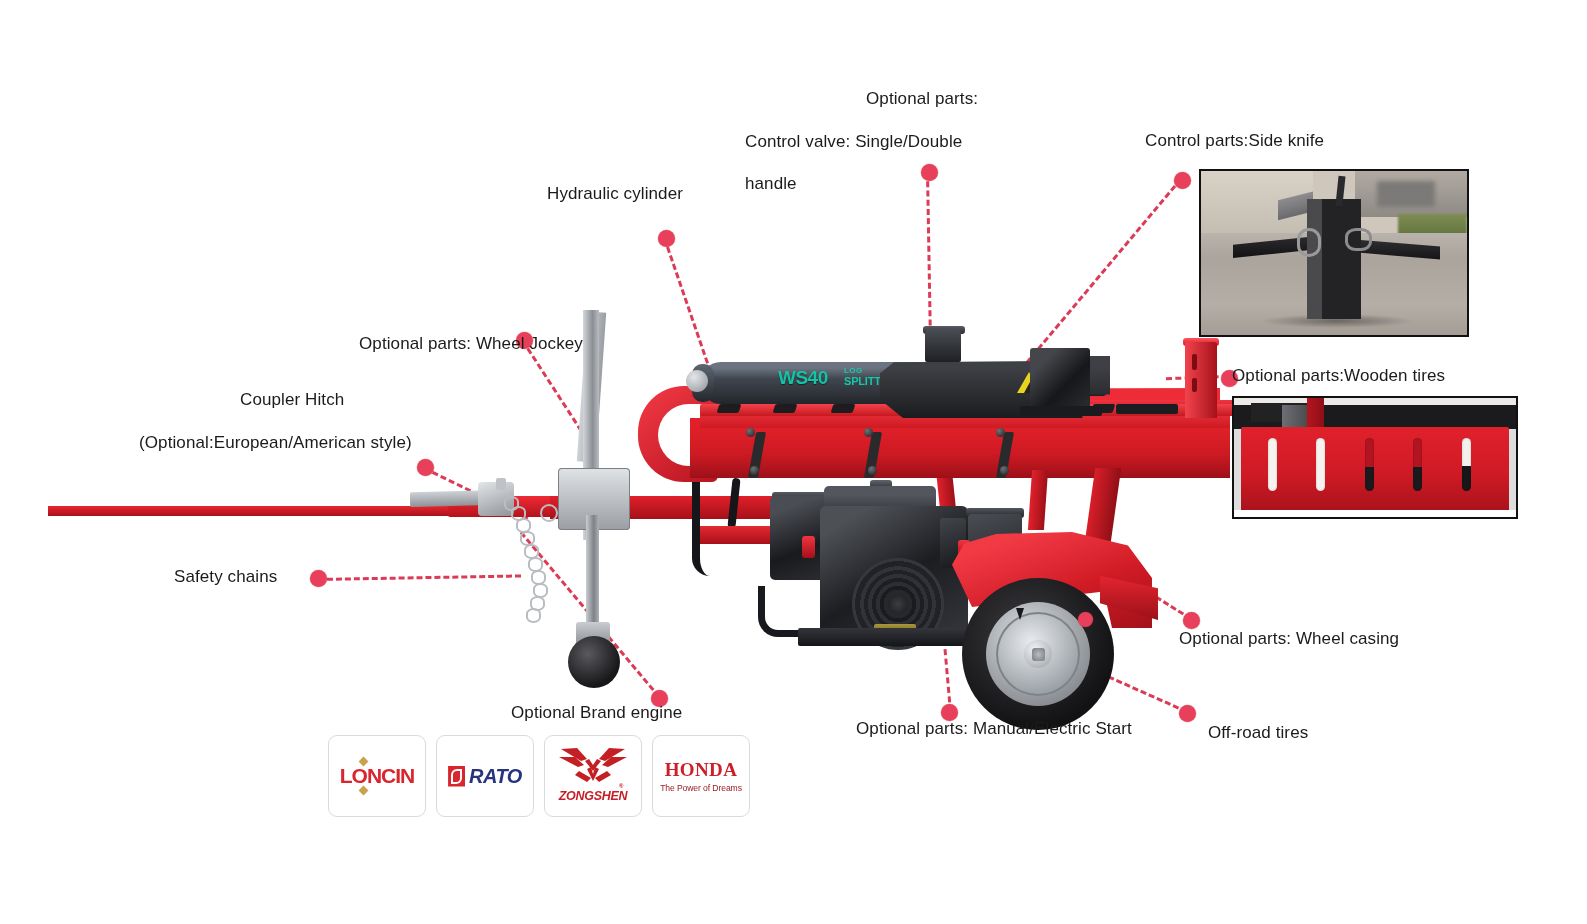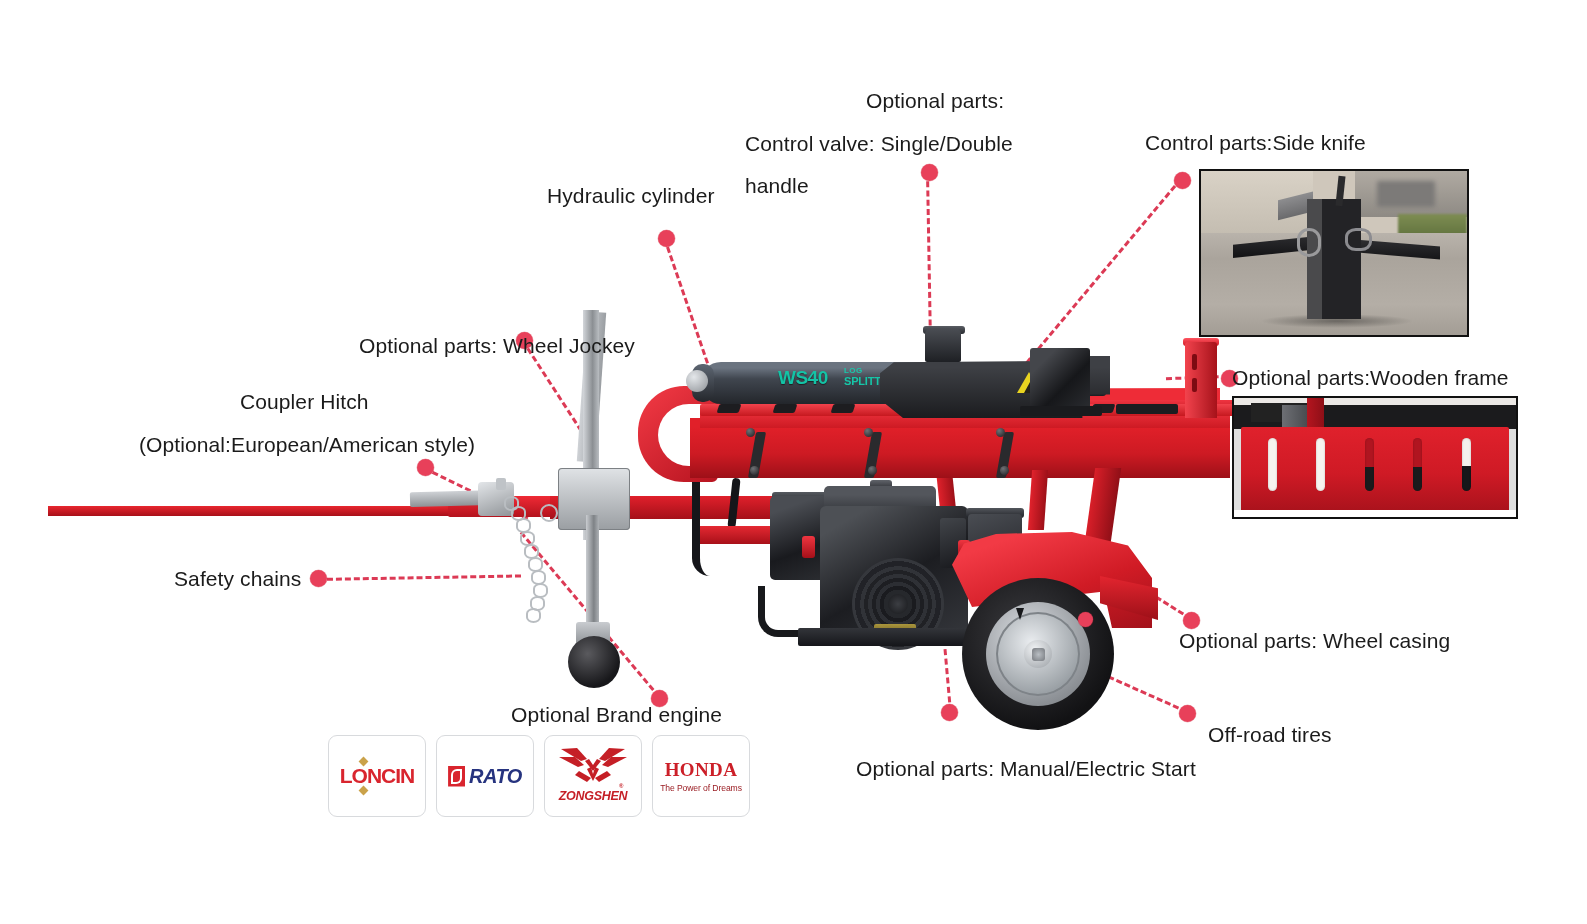--- a/index.html
+++ b/index.html
@@ -1,21 +1,21 @@
 <!DOCTYPE html>
 <html><head>
 <meta charset="utf-8">
 <style>
   html,body{margin:0;padding:0;background:#fff;}
   body{width:1587px;height:924px;position:relative;overflow:hidden;
        font-family:"Liberation Sans",sans-serif;background:#fff;}
   #stage{position:absolute;left:0;top:0;width:1587px;height:924px;background:#fff;}
 
   
-  .lbl{position:absolute;color:#1b1b1b;font-size:21px;line-height:1.05;
+  .lbl{position:absolute;color:#1b1b1b;font-size:17px;line-height:1.05;
        white-space:nowrap;letter-spacing:.1px;}
 
   
   .dot{position:absolute;width:17px;height:17px;border-radius:50%;
        background:#e8405a;box-shadow:0 0 0 .5px rgba(200,40,60,.35);}
   .dot.sm{width:15px;height:15px;}
 
   
   .leader{position:absolute;height:0;border-top:3px dashed #dc3a55;
           transform-origin:0 0;}
@@ -441,28 +441,28 @@
   <div class="dot" style="left:1179px;top:705px;"></div>
   <div class="dot" style="left:941px;top:704px;"></div>
   <div class="dot" style="left:651px;top:690px;"></div>
   <div class="dot sm" style="left:1078px;top:612px;"></div>
 
   <div class="lbl" style="left:866px;top:90px;">Optional parts:</div>
   <div class="lbl" style="left:745px;top:133px;">Control valve: Single/Double</div>
   <div class="lbl" style="left:745px;top:175px;">handle</div>
   <div class="lbl" style="left:547px;top:185px;">Hydraulic cylinder</div>
   <div class="lbl" style="left:1145px;top:132px;">Control parts:Side knife</div>
-  <div class="lbl" style="left:1232px;top:367px;">Optional parts:Wooden frame</div>
+  <div class="lbl" style="left:1232px;top:367px;">Optional parts:Wooden tires</div>
   <div class="lbl" style="left:359px;top:305px;margin-top:30px;">Optional parts: Wheel Jockey</div>
   <div class="lbl" style="left:240px;top:391px;">Coupler Hitch</div>
   <div class="lbl" style="left:139px;top:434px;">(Optional:European/American style)</div>
   <div class="lbl" style="left:174px;top:568px;">Safety chains</div>
   <div class="lbl" style="left:1179px;top:630px;">Optional parts: Wheel casing</div>
   <div class="lbl" style="left:1208px;top:724px;">Off-road tires</div>
-  <div class="lbl" style="left:856px;top:758px;">Optional parts: Manual/Electric Start</div>
+  <div class="lbl" style="left:856px;top:720px;">Optional parts: Manual/Electric Start</div>
   <div class="lbl" style="left:511px;top:704px;">Optional Brand engine</div>
 
   <div id="brandStrip" style="position:absolute;left:328px;top:735px;width:510px;height:80px;display:flex;gap:10px;">
 
     <div class="brandCard" style="width:96px;height:80px;border:1px solid #d8dadd;border-radius:9px;background:#fff;
                 display:flex;align-items:center;justify-content:center;position:relative;">
       <span style="font:900 21px 'Liberation Sans',sans-serif;color:#d9252e;letter-spacing:-1px;">LONCIN</span>
       <span style="position:absolute;left:31px;top:22px;width:7px;height:7px;background:#caa24a;
                    transform:rotate(45deg);"></span>
       <span style="position:absolute;left:31px;top:51px;width:7px;height:7px;background:#caa24a;

